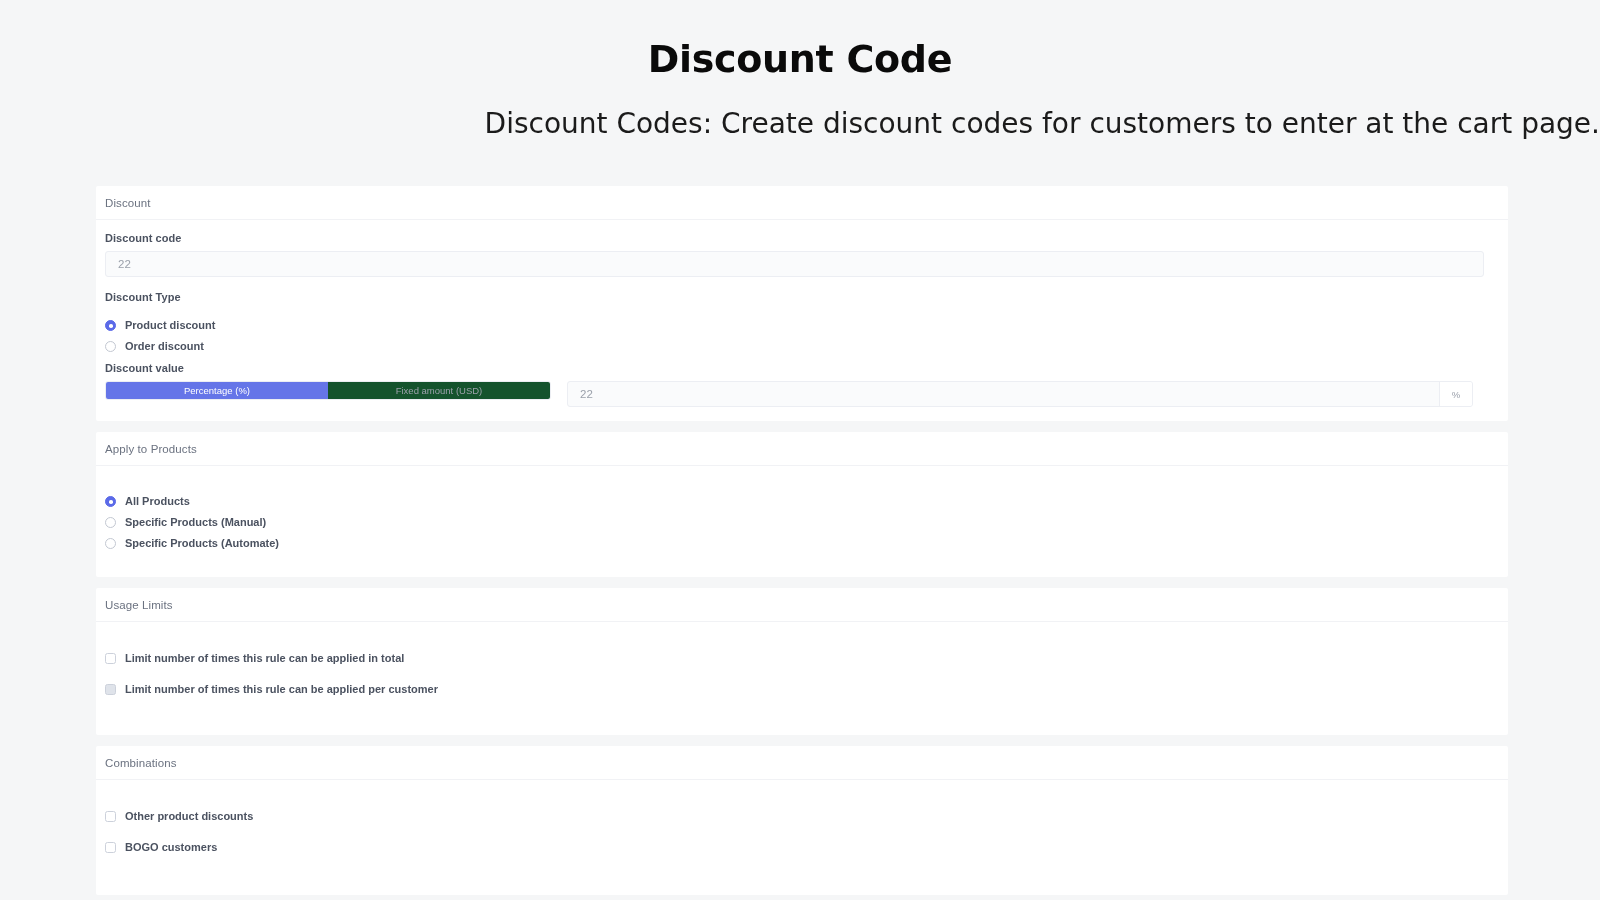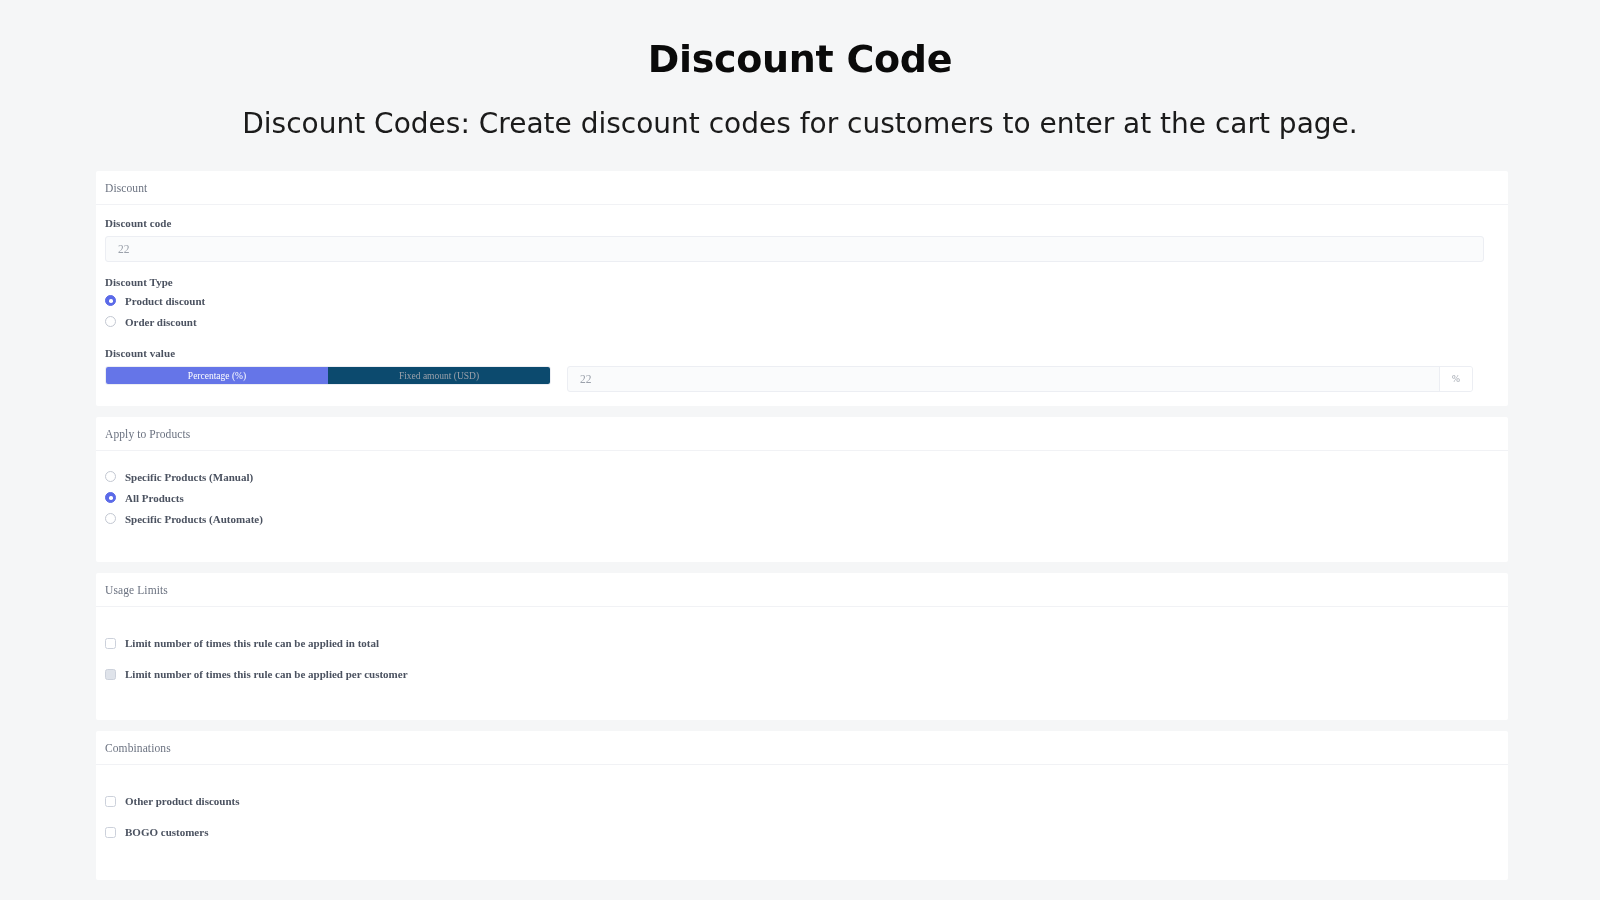--- a/index.html
+++ b/index.html
@@ -16,30 +16,30 @@
     text-align: center;
     font-size: 38px;
     font-weight: bold;
     color: #0a0a0a;
     margin: 0;
     padding-top: 26px;
     letter-spacing: -0.3px;
     font-family: "DejaVu Sans", sans-serif;
   }
   .page-subtitle {
-    text-align: center;
+    text-align: right;
     font-size: 28px;
     font-weight: 400;
     color: #1b1b1b;
     margin: 0;
     padding-top: 26px;
     font-family: "DejaVu Sans", sans-serif;
   }
 
-  .cards { position: absolute; left: 96px; top: 160px; width: 1412px; font-family: Liberation Serif, serif; }
+  .cards { position: absolute; left: 96px; top: 175px; width: 1412px; }
 
   .card {
     background: #ffffff;
     width: 1412px;
     border-radius: 2px;
   }
   .card + .card { margin-top: 11px; }
 
   .card-header {
     padding: 11px 9px 10px 9px;
@@ -70,21 +70,21 @@
     padding-left: 12px;
     font-size: 11.5px;
     color: #9ba1ab;
   }
 
   .spacer-14 { height: 14px; }
   .spacer-10 { height: 10px; }
   .spacer-8 { height: 8px; }
 
   
-  .opt-row { display: flex; align-items: flex-start; height: 21px; }
+  .opt-row { display: flex; align-items: flex-end; height: 21px; }
   .opt-row + .opt-row { margin-top: 0px; }
   .radio {
     width: 11px; height: 11px; border-radius: 50%;
     border: 1px solid #c3c8d2;
     background: #ffffff;
     margin-right: 9px;
     flex: none;
     position: relative;
   }
   .radio.checked {
@@ -126,21 +126,21 @@
     border: 1px solid #eceef3;
     border-radius: 3px;
     overflow: hidden;
     background: #ffffff;
   }
   .seg {
     flex: 1;
     display: flex; align-items: center; justify-content: center;
     font-size: 9.5px;
     color: #9ba1ab;
-    background: #0c4a6e;
+    background: #14532d;
   }
   .seg.active {
     background: #6575e8;
     color: #ffffff;
   }
   .value-gap { width: 16px; }
   .value-input-wrap {
     display: flex;
     width: 906px;
     height: 26px;
@@ -222,28 +222,28 @@
         </div>
 
       </div>
     </div>
 
     <div class="card">
       <div class="card-header">Apply to Products</div>
       <div class="card-body">
         <div class="spacer-8"></div>
         <div class="opt-row">
+          <span class="radio checked"></span>
+          <span class="opt-label">All Products</span>
+        </div>
+        <div class="opt-row">
           <span class="radio"></span>
           <span class="opt-label">Specific Products (Manual)</span>
         </div>
         <div class="opt-row">
-          <span class="radio checked"></span>
-          <span class="opt-label">All Products</span>
-        </div>
-        <div class="opt-row">
           <span class="radio"></span>
           <span class="opt-label">Specific Products (Automate)</span>
         </div>
         <div class="spacer-14"></div>
       </div>
     </div>
 
     <div class="card">
       <div class="card-header">Usage Limits</div>
       <div class="card-body">

